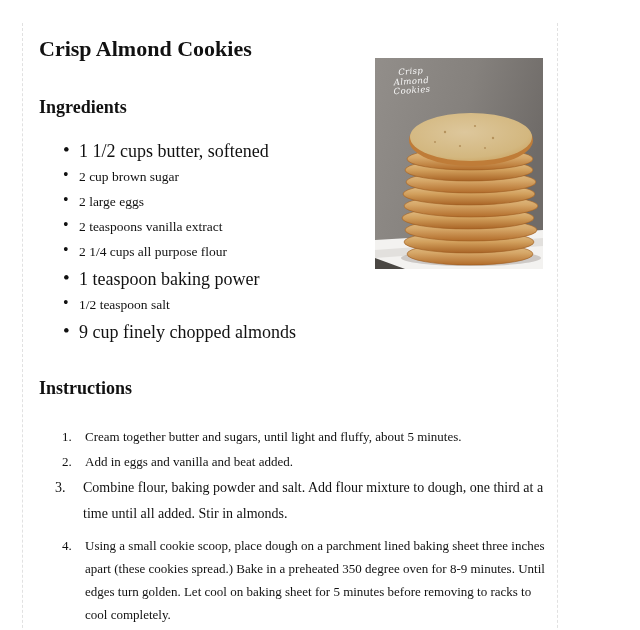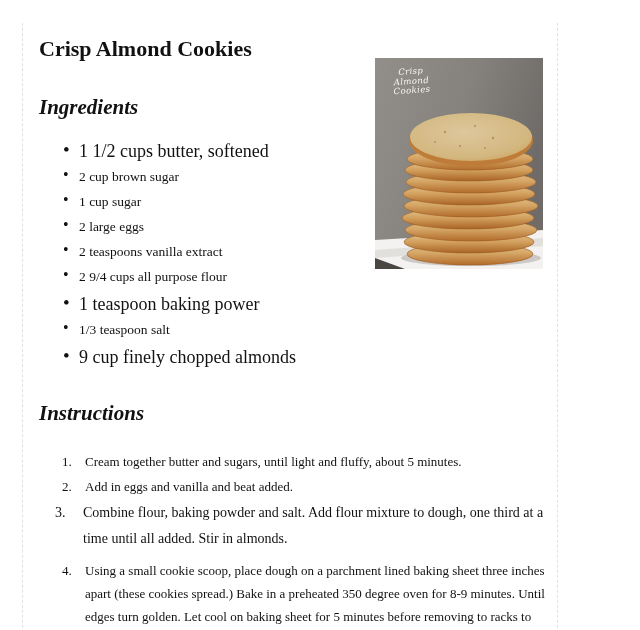--- a/index.html
+++ b/index.html
@@ -10,21 +10,21 @@
   }
   .sheet{
     position:absolute;left:22px;top:0;width:536px;height:630px;
     border-left:1px dashed #e1e1e1;border-right:1px dashed #e1e1e1;
     box-sizing:border-box;padding:0 0 0 16px;margin-top:23px;
   }
   .doc-title{
     font-size:22px;font-weight:bold;margin:0;padding-top:13px;line-height:26px;
   }
   .section-heading{
-    font-size:21px;font-weight:bold;margin:0;line-height:24px;font-style:italic;
+    font-size:18px;font-weight:bold;margin:0;line-height:24px;
   }
   .heading-ingredients{margin-top:33px;}
   .heading-instructions{margin-top:33px;}
   ul.ingredients{
     list-style:none;margin:21px 0 0 0;padding:0;
   }
   ul.ingredients li{
     position:relative;padding-left:40px;font-family:Liberation Serif, serif;
   }
   ul.ingredients li.small{font-size:13.5px;line-height:17px;margin-bottom:8px;}
@@ -64,26 +64,25 @@
 
 <div class="sheet">
 
   <h1 class="doc-title">Crisp Almond Cookies</h1>
 
   <h2 class="section-heading heading-ingredients">Ingredients</h2>
 
   <ul class="ingredients">
     <li class="large">1 1/2 cups butter, softened</li>
     <li class="small">2 cup brown sugar</li>
-    <li class="small">1 cup sugar</li>
     <li class="small">2 large eggs</li>
     <li class="small">2 teaspoons vanilla extract</li>
-    <li class="small">2 9/4 cups all purpose flour</li>
+    <li class="small">2 1/4 cups all purpose flour</li>
     <li class="large">1 teaspoon baking power</li>
-    <li class="small">1/3 teaspoon salt</li>
+    <li class="small">1/2 teaspoon salt</li>
     <li class="large">9 cup finely chopped almonds</li>
   </ul>
 
   <h2 class="section-heading heading-instructions">Instructions</h2>
 
   <ol class="steps">
     <li class="small">Cream together butter and sugars, until light and fluffy, about 5 minutes.</li>
     <li class="small">Add in eggs and vanilla and beat added.</li>
     <li class="large">Combine flour, baking powder and salt. Add flour mixture to dough, one third at a time until all added. Stir in almonds.</li>
     <li class="small">Using a small cookie scoop, place dough on a parchment lined baking sheet three inches apart (these cookies spread.) Bake in a preheated 350 degree oven for 8-9 minutes. Until edges turn golden. Let cool on baking sheet for 5 minutes before removing to racks to cool completely.</li>

